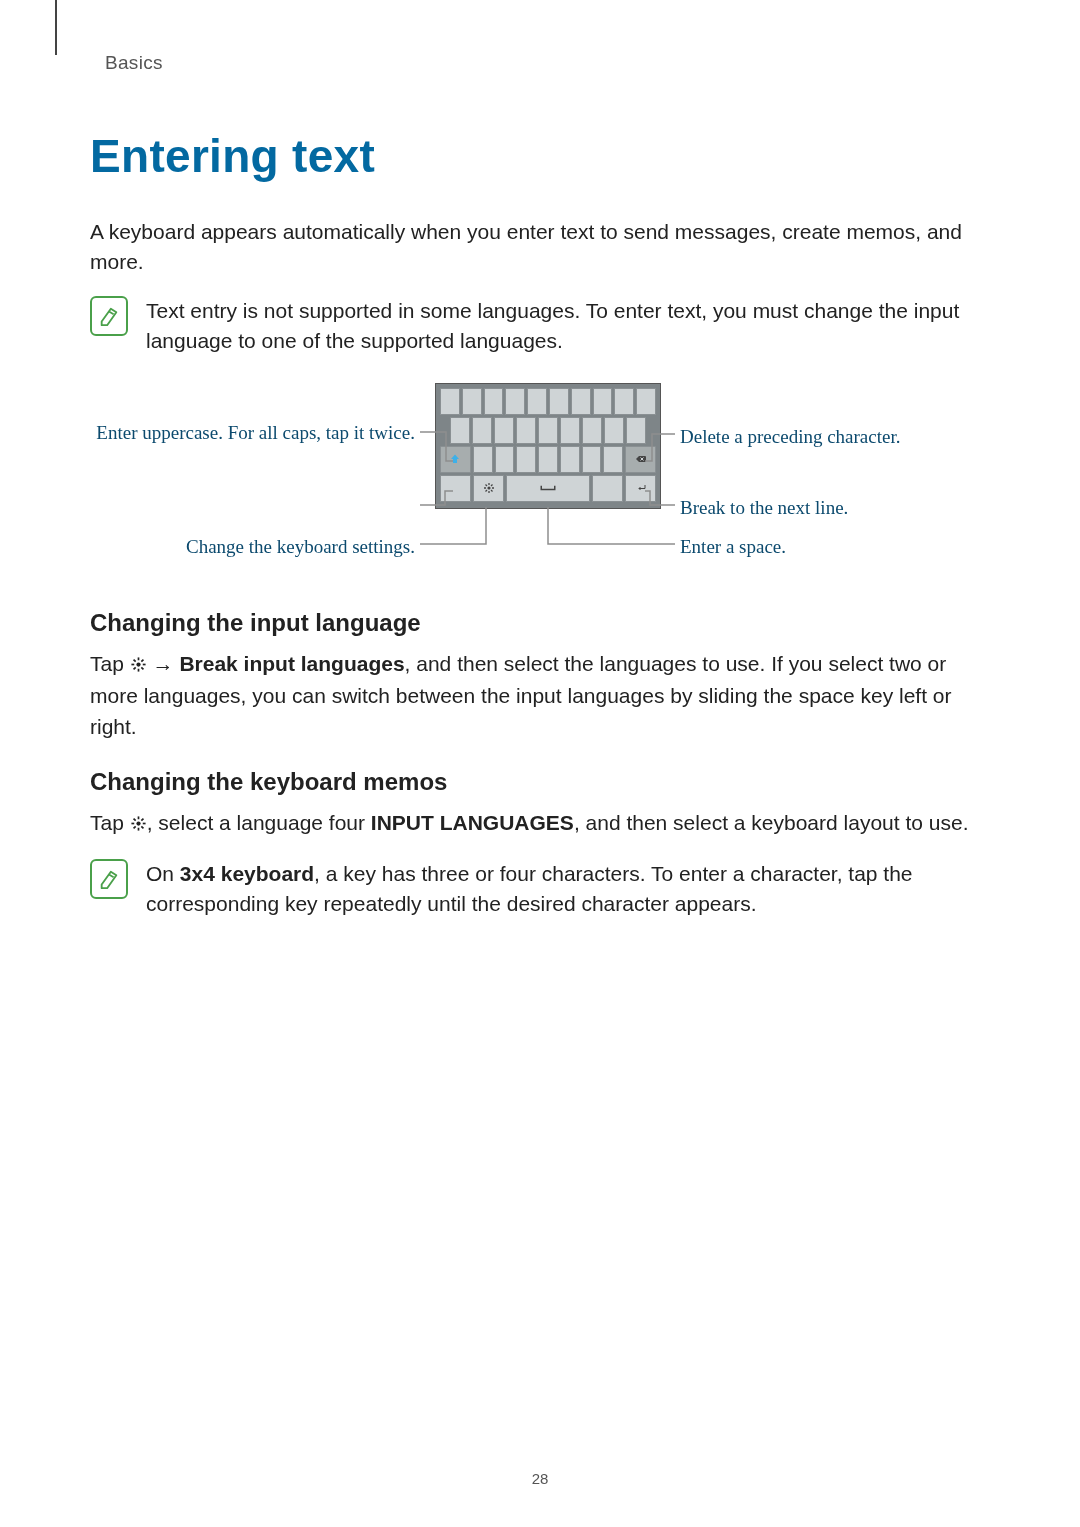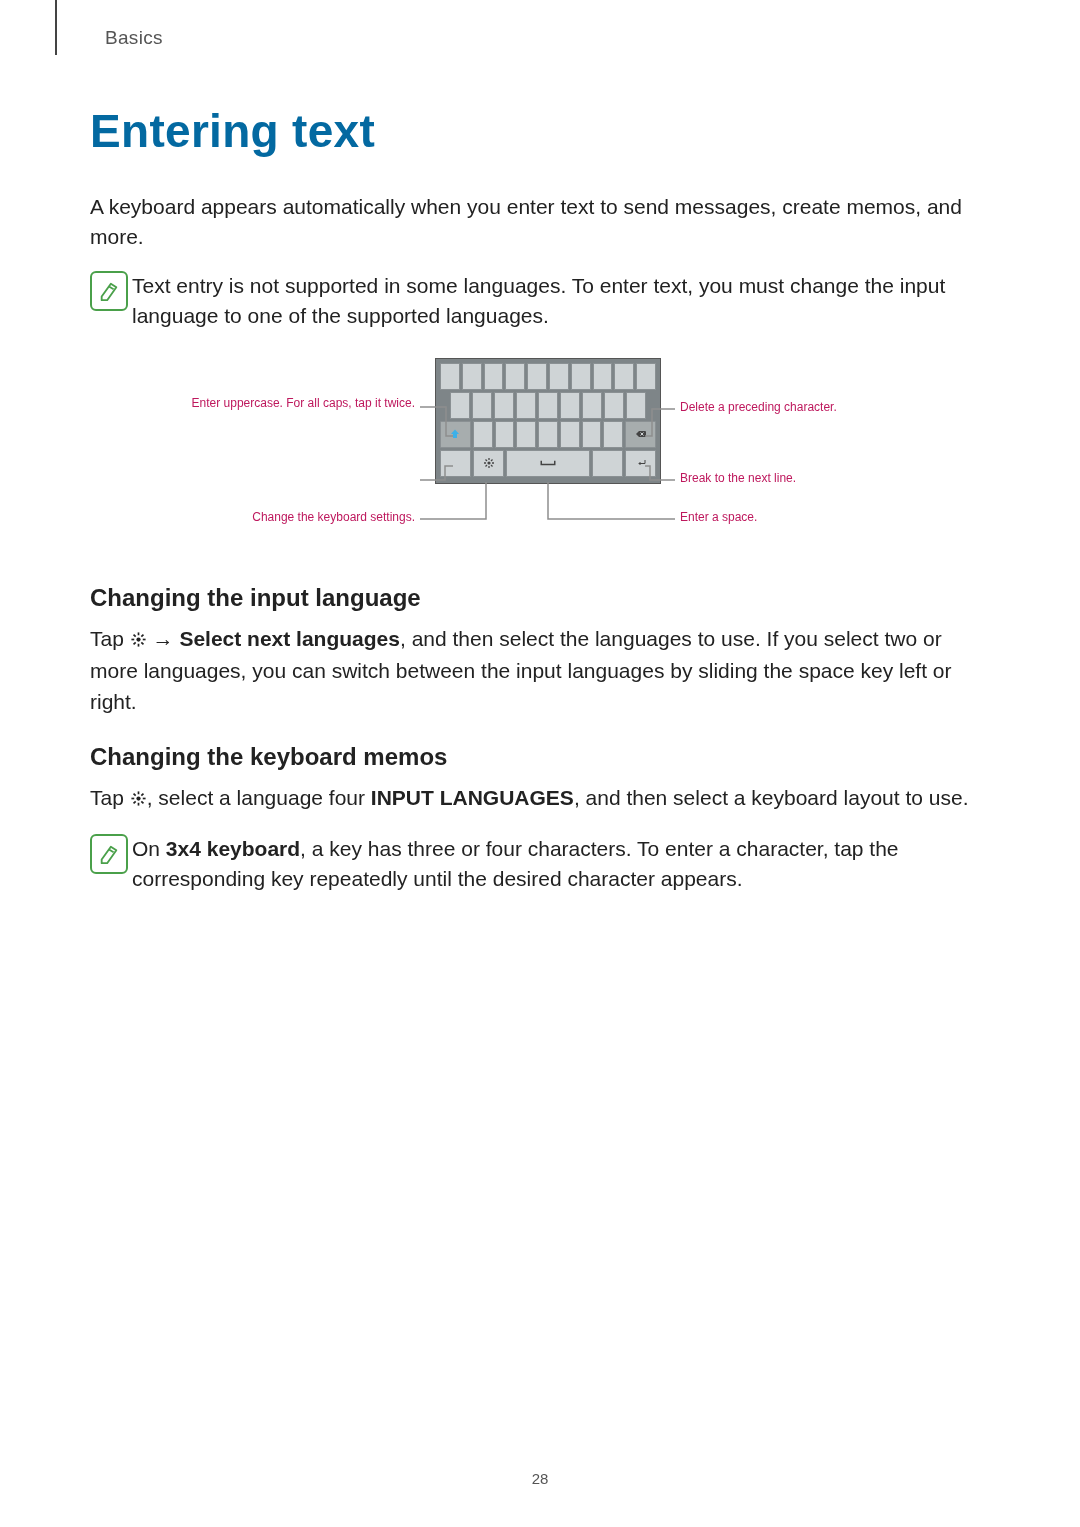--- a/index.html
+++ b/index.html
@@ -7,21 +7,21 @@
     padding: 0;
     background: #fff;
     font-family: "Segoe UI", "Helvetica Neue", Arial, sans-serif;
     color: #222;
   }
   .page {
     width: 1080px;
     height: 1527px;
     position: relative;
     box-sizing: border-box;
-    padding: 27px 90px 0 90px;
+    padding: 52px 90px 0 90px;
   }
   .side-rule {
     position: absolute;
     left: 55px;
     top: 0;
     height: 55px;
     border-left: 2px solid #444;
   }
   .breadcrumb {
     font-size: 19px;
@@ -44,21 +44,21 @@
   }
   p.body {
     font-size: 21px;
     line-height: 1.45;
     margin: 0 0 18px 0;
     color: #222;
   }
   .note-row {
     display: flex;
     align-items: flex-start;
-    gap: 4px;
+    gap: 18px;
     margin-bottom: 26px;
   }
   .note-text {
     font-size: 21px;
     line-height: 1.45;
     flex: 1;
   }
   .note-icon-box {
     width: 34px;
     height: 36px;
@@ -110,24 +110,25 @@
   .shift-key { background:#a7adae; display:flex; align-items:center; justify-content:center; }
   .bksp-key { background:#a7adae; display:flex; align-items:center; justify-content:center; }
   .gear-key,.enter-key { display:flex; align-items:center; justify-content:center; }
   .space-key { flex:1; display:flex; align-items:center; justify-content:center; }
   .sym-key { width:31px; }
   .key svg { width:12px; height:12px; }
   .space-key svg { width:18px; }
 
   .callout {
     position: absolute;
-    font-size: 12px;
-    color: #be185d;
+    font-size: 19px;
+    color: #0c4a6e;
     line-height: 1.25;
     white-space: nowrap;
+    font-family: Liberation Serif, serif;
   }
   .callout.left { text-align: right; }
   .lead-line { stroke:#8e8e8e; stroke-width:1.5; fill:none; }
   svg.leads { position:absolute; left:0; top:0; pointer-events:none; }
 
   .pagenum {
     position:absolute;
     bottom: 40px;
     left:0; right:0;
     text-align:center;
@@ -263,21 +264,21 @@
           <g stroke="#222" stroke-width="2.4">
             <line x1="12" y1="2" x2="12" y2="6"></line>
             <line x1="12" y1="18" x2="12" y2="22"></line>
             <line x1="2" y1="12" x2="6" y2="12"></line>
             <line x1="18" y1="12" x2="22" y2="12"></line>
             <line x1="5" y1="5" x2="8" y2="8"></line>
             <line x1="16" y1="16" x2="19" y2="19"></line>
             <line x1="5" y1="19" x2="8" y2="16"></line>
             <line x1="16" y1="8" x2="19" y2="5"></line>
           </g>
-        </svg></span><span> → </span><strong>Select next languages</strong><span>, and then select the languages to use. If you select two or more languages, you can switch between the input languages by sliding the space key left or right.</span>
+        </svg></span><span> → </span><strong>Break input languages</strong><span>, and then select the languages to use. If you select two or more languages, you can switch between the input languages by sliding the space key left or right.</span>
   </p>
 
   <h3 class="section">Changing the keyboard memos</h3>
   <p class="body">
     <span>Tap </span><span class="gear-inline"><svg viewBox="0 0 24 24">
           <circle cx="12" cy="12" r="3" fill="#222"></circle>
           <g stroke="#222" stroke-width="2.4">
             <line x1="12" y1="2" x2="12" y2="6"></line>
             <line x1="12" y1="18" x2="12" y2="22"></line>
             <line x1="2" y1="12" x2="6" y2="12"></line>

